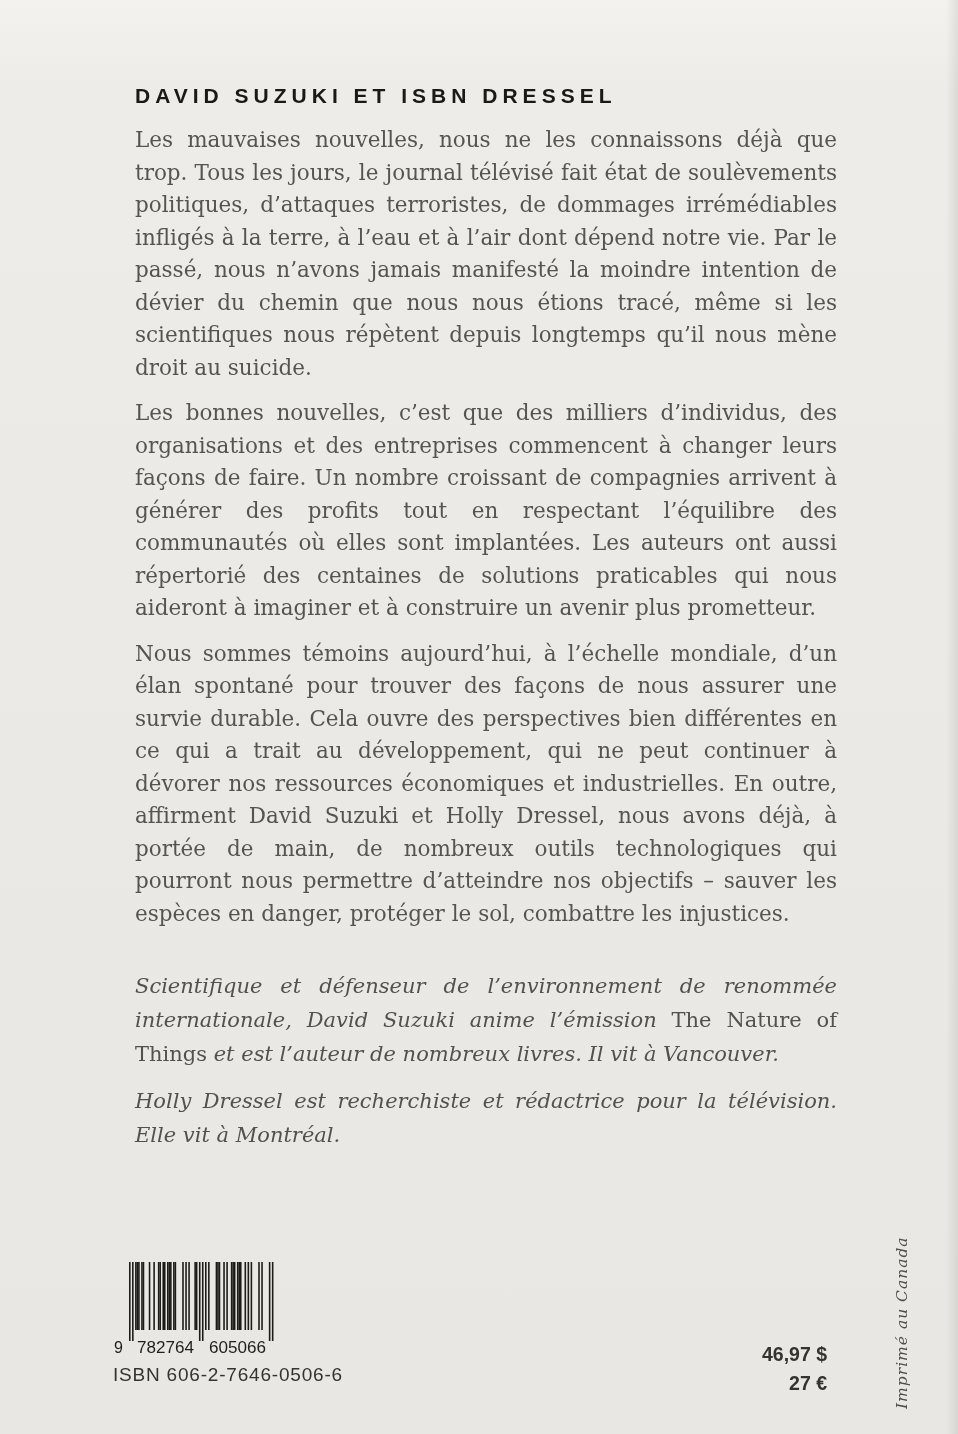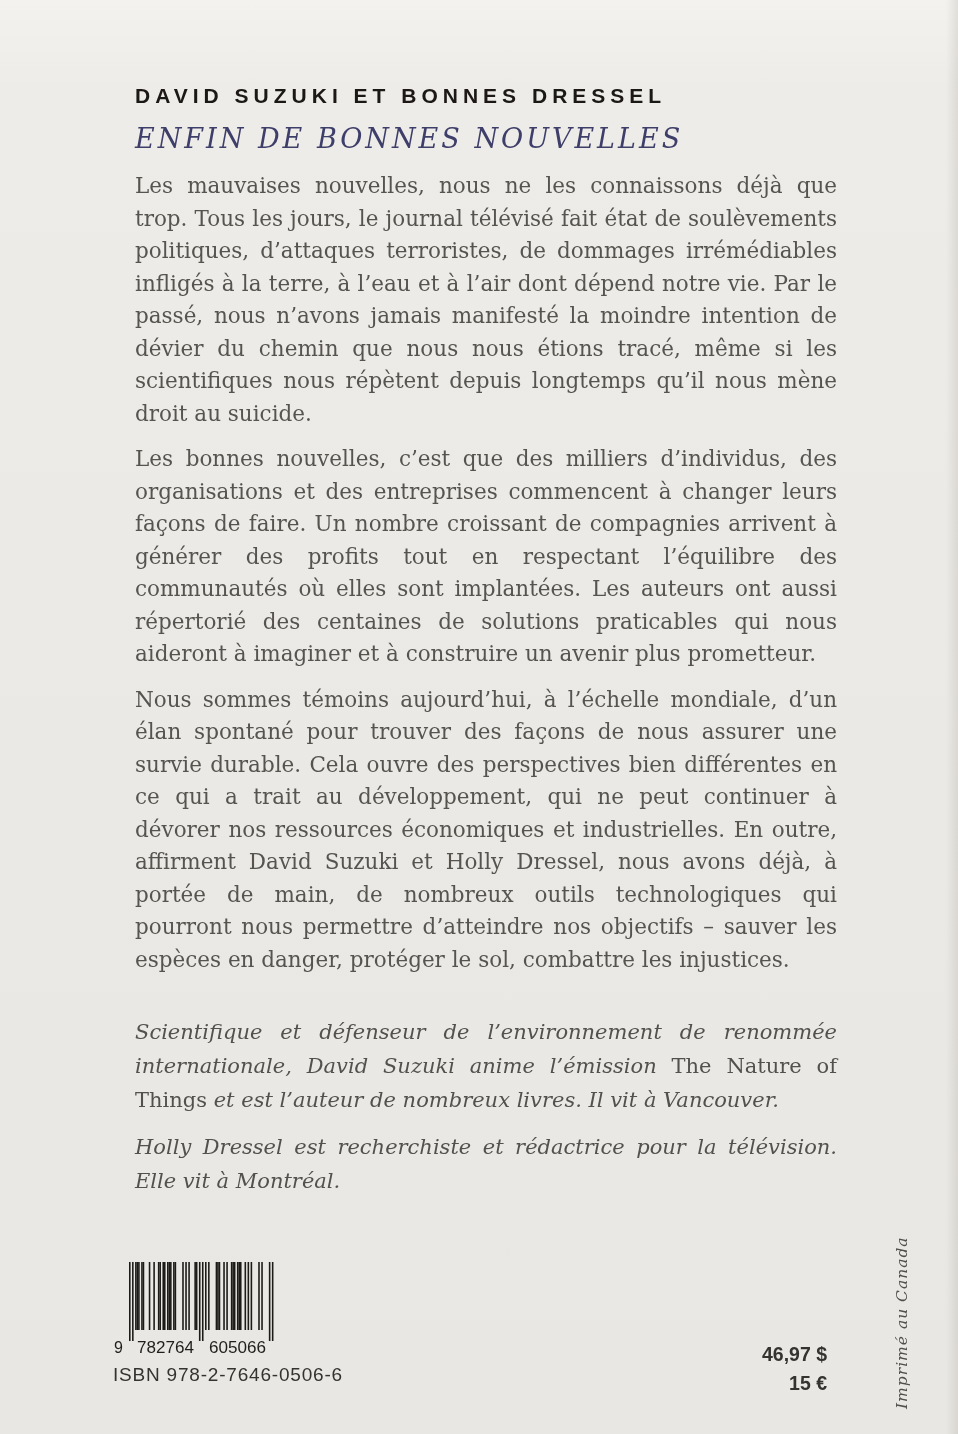--- a/index.html
+++ b/index.html
@@ -60,23 +60,22 @@
     font-size:15.5px;letter-spacing:1px;color:#514f4b;white-space:nowrap;
   }
 </style>
 </head>
 <body>
 
 <div class="page">
 
   <div class="content">
 
-    <div class="author-line">DAVID SUZUKI ET BONNES DRESSEL</div>
+    <div class="author-line">DAVID SUZUKI ET ISBN DRESSEL</div>
 
-    <div class="book-title">ENFIN DE BONNES NOUVELLES</div>
 
     <div class="synopsis">
       <p>Les mauvaises nouvelles, nous ne les connaissons déjà que trop. Tous les jours, le journal télévisé fait état de soulèvements politiques, d’attaques terroristes, de dommages irrémédiables infligés à la terre, à l’eau et à l’air dont dépend notre vie. Par le passé, nous n’avons jamais manifesté la moindre intention de dévier du chemin que nous nous étions tracé, même si les scientifiques nous répètent depuis longtemps qu’il nous mène droit au suicide.</p>
       <p>Les bonnes nouvelles, c’est que des milliers d’individus, des organisations et des entreprises commencent à changer leurs façons de faire. Un nombre croissant de compagnies arrivent à générer des profits tout en respectant l’équilibre des communautés où elles sont implantées. Les auteurs ont aussi répertorié des centaines de solutions praticables qui nous aideront à imaginer et à construire un avenir plus prometteur.</p>
       <p>Nous sommes témoins aujourd’hui, à l’échelle mondiale, d’un élan spontané pour trouver des façons de nous assurer une survie durable. Cela ouvre des perspectives bien différentes en ce qui a trait au développement, qui ne peut continuer à dévorer nos ressources économiques et industrielles. En outre, affirment David Suzuki et Holly Dressel, nous avons déjà, à portée de main, de nombreux outils technologiques qui pourront nous permettre d’atteindre nos objectifs – sauver les espèces en danger, protéger le sol, combattre les injustices.</p>
     </div>
 
     <div class="bios">
       <p><span>Scientifique et défenseur de l’environnement de renommée internationale, David Suzuki anime l’émission </span><span class="roman">The Nature of Things</span><span> et est l’auteur de nombreux livres. Il vit à Vancouver.</span></p>
       <p>Holly Dressel est recherchiste et rédactrice pour la télévision. Elle vit à Montréal.</p>
@@ -132,22 +131,22 @@
           <rect x="149.24" y="0" width="1.58" height="68" fill="#1d1b18"></rect>
           <rect x="156.84" y="0" width="1.58" height="79" fill="#1d1b18"></rect>
           <rect x="159.88" y="0" width="1.58" height="79" fill="#1d1b18"></rect>
         </g>
       <text class="bcd" x="2" y="91">9</text>
       <text class="bcd" x="25" y="91" textLength="57" lengthAdjust="spacingAndGlyphs">782764</text>
       <text class="bcd" x="97" y="91" textLength="57" lengthAdjust="spacingAndGlyphs">605066</text>
     </svg>
   </div>
 
-  <div class="isbn-line">ISBN 978-2-7646-0506-6</div>
+  <div class="isbn-line">ISBN 606-2-7646-0506-6</div>
 
   <div class="prices">
     <div>46,97 $</div>
-    <div>15 €</div>
+    <div>27 €</div>
   </div>
 
   <div class="printed-note">Imprimé au Canada</div>
 
 </div>
 
 </body></html>

